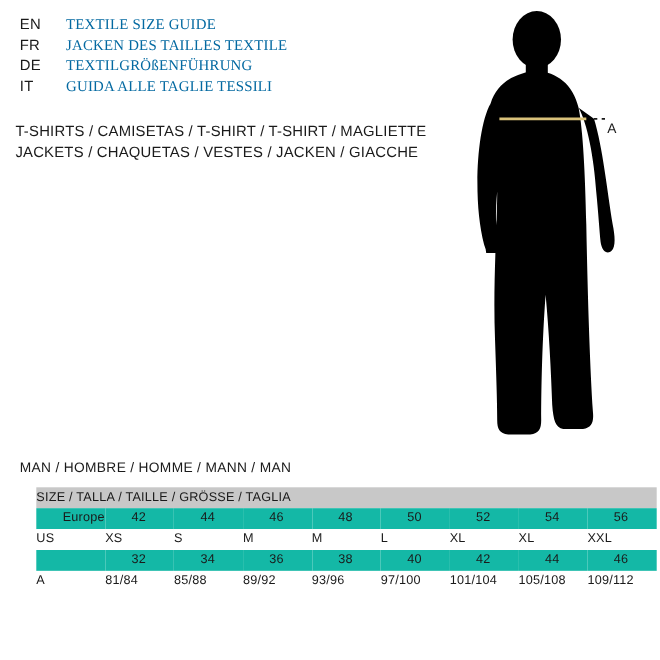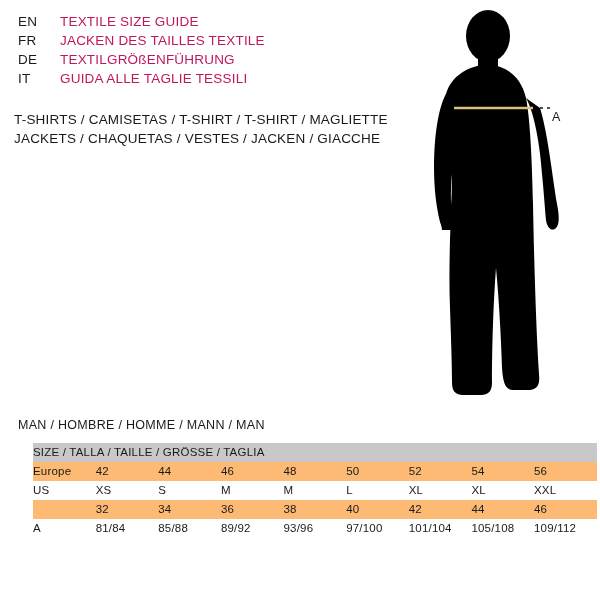--- a/index.html
+++ b/index.html
@@ -35,21 +35,22 @@
     font-size: 13.5px;
     letter-spacing: 0.2px;
     white-space: nowrap;
   }
   .lang-code {
     width: 42px;
     flex: 0 0 42px;
     color: #1a1a1a;
   }
   .lang-text {
-    color: #be185d;
+    color: #0369a1;
+    font-family: Liberation Serif, serif;
   }
 
   
   .cat-block {
     position: absolute;
     left: 14px;
     top: 110px;
     width: 420px;
   }
   .cat-line {
@@ -119,21 +120,22 @@
   td.val {
     width: 68px;
     text-align: left;
     padding-left: 2px;
   }
   tr.head-row td {
     background: #c8c8c8;
     font-size: 11.5px;
   }
   tr.shade td {
-    background: #fdba74;
+    background: #14b8a6;
+    padding-left: 24px;
   }
   tr.plain td {
     background: #ffffff;
   }
 
   .footnote {
     position: absolute;
     left: 18px;
     top: 550px;
     font-size: 12px;

